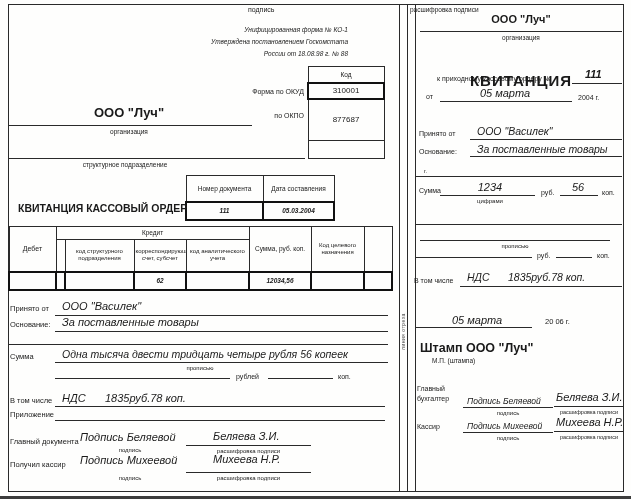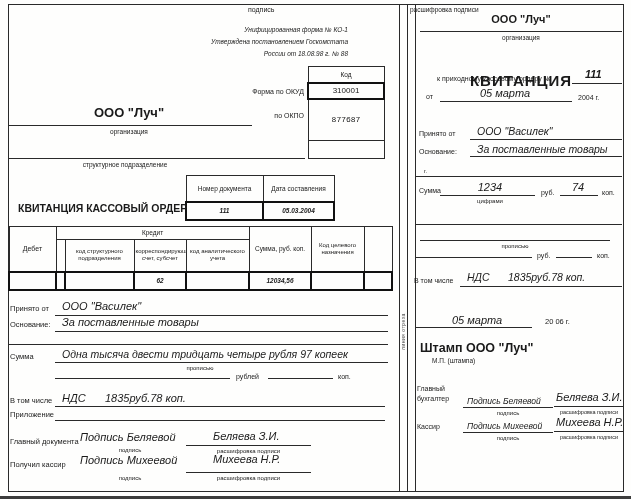--- a/index.html
+++ b/index.html
@@ -52,21 +52,21 @@
   </div>
 
   <table class="frm abs" style="left:307px;top:66px;width:78px;">
     <tbody>
         <tr style="height:16px;">
           <td>Код</td>
         </tr>
     <tr class="thick" style="height:16px;">
           <td class="val" style="font-weight:normal;font-style:normal;font-size:8px;margin-left:16px;">310001</td>
         </tr>
-    <tr style="height:42px;font-family:Liberation Mono, monospace;">
+    <tr style="height:42px;">
           <td style="font-size:8px;">877687</td>
         </tr>
     <tr style="height:18px;">
           <td></td>
         </tr>
   </tbody>
     </table>
   <div class="abs lbl rt" style="left:230px;top:88px;width:74px;">Форма по ОКУД</div>
   <div class="abs lbl rt" style="left:254px;top:112px;width:50px;">по ОКПО</div>
 
@@ -135,21 +135,21 @@
   <div class="abs lbl" style="left:10px;top:305px;font-size:7.5px;">Принято от</div>
   <div class="abs hand" style="left:62px;top:300px;">ООО "Василек"</div>
   <div class="line" style="left:55px;top:315px;width:333px;"></div>
 
   <div class="abs lbl" style="left:10px;top:321px;font-size:7.5px;">Основание:</div>
   <div class="abs hand" style="left:62px;top:316px;">За поставленные товары</div>
   <div class="line" style="left:55px;top:331px;width:333px;"></div>
   <div class="line" style="left:8px;top:344px;width:380px;"></div>
 
   <div class="abs lbl" style="left:10px;top:353px;font-size:7.5px;">Сумма</div>
-  <div class="abs hand" style="left:62px;top:348px;font-size:10.5px;">Одна тысяча двести тридцать четыре рубля 97 копеек</div>
+  <div class="abs hand" style="left:62px;top:348px;font-size:10.5px;">Одна тысяча двести тридцать четыре рубля 56 копеек</div>
   <div class="line" style="left:55px;top:362px;width:333px;"></div>
   <div class="abs lbl6 ctr" style="left:150px;top:365px;width:100px;">прописью</div>
 
   <div class="line" style="left:55px;top:378px;width:175px;"></div>
   <div class="abs lbl" style="left:236px;top:373px;">рублей</div>
   <div class="line" style="left:268px;top:378px;width:65px;"></div>
   <div class="abs lbl" style="left:338px;top:373px;">коп.</div>
 
   <div class="abs lbl" style="left:10px;top:397px;font-size:7.5px;">В том числе</div>
   <div class="abs hand" style="left:62px;top:392px;">НДС</div>
@@ -195,21 +195,21 @@
   <div class="abs hand" style="left:477px;top:143px;font-size:10.5px;">За поставленные товары</div>
   <div class="line" style="left:470px;top:156px;width:152px;"></div>
 
   <div class="abs lbl6" style="left:424px;top:168px;">г.</div>
   <div class="line" style="left:415px;top:176px;width:207px;"></div>
 
   <div class="abs lbl" style="left:419px;top:187px;">Сумма</div>
   <div class="abs hand ctr" style="left:445px;top:181px;width:90px;">1234</div>
   <div class="line" style="left:440px;top:195px;width:95px;"></div>
   <div class="abs lbl" style="left:541px;top:189px;">руб.</div>
-  <div class="abs hand" style="left:572px;top:181px;">74</div>
+  <div class="abs hand" style="left:572px;top:181px;">56</div>
   <div class="line" style="left:560px;top:195px;width:38px;"></div>
   <div class="abs lbl" style="left:602px;top:189px;">коп.</div>
   <div class="abs lbl6 ctr" style="left:445px;top:198px;width:90px;">цифрами</div>
 
   <div class="line" style="left:415px;top:224px;width:207px;"></div>
   <div class="line" style="left:420px;top:240px;width:190px;"></div>
   <div class="abs lbl6 ctr" style="left:445px;top:243px;width:140px;">прописью</div>
 
   <div class="line" style="left:415px;top:257px;width:117px;"></div>
   <div class="abs lbl" style="left:537px;top:252px;">руб.</div>

